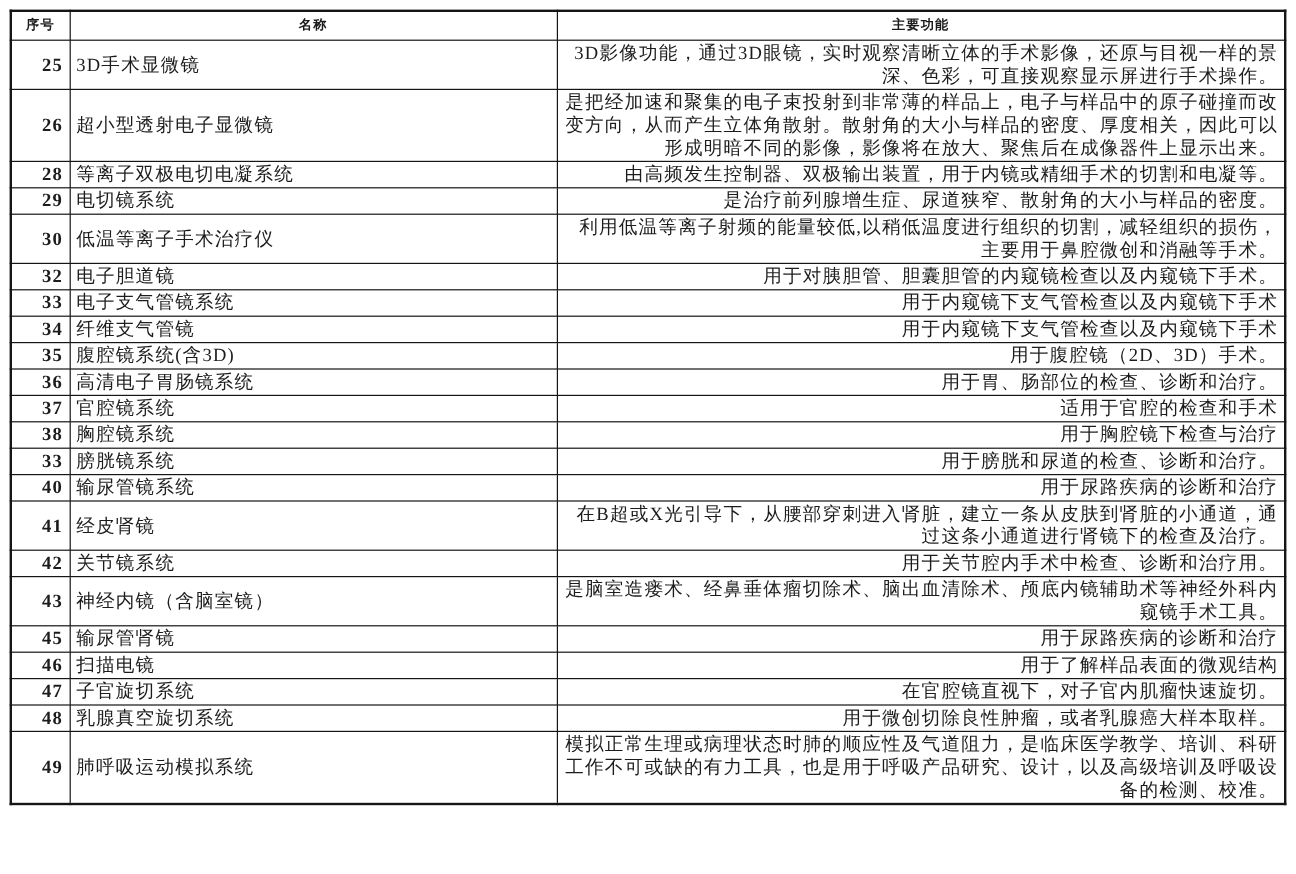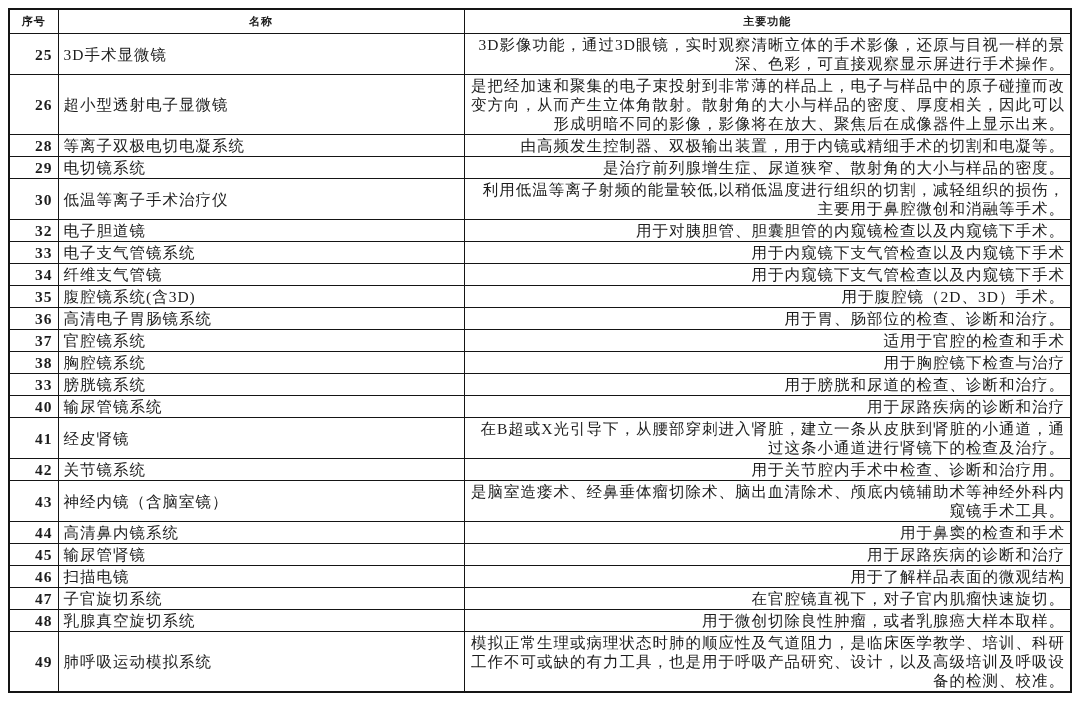--- a/index.html
+++ b/index.html
@@ -164,25 +164,20 @@
     <td class="cell-name">关节镜系统</td>
     <td class="cell-func">用于关节腔内手术中检查、诊断和治疗用。</td>
   </tr>
 
   <tr>
     <td class="cell-no">43</td>
     <td class="cell-name">神经内镜（含脑室镜）</td>
     <td class="cell-func">是脑室造瘘术、经鼻垂体瘤切除术、脑出血清除术、颅底内镜辅助术等神经外科内窥镜手术工具。</td>
   </tr>
 
-  <tr>
-    <td class="cell-no">44</td>
-    <td class="cell-name">高清鼻内镜系统</td>
-    <td class="cell-func">用于鼻窦的检查和手术</td>
-  </tr>
 
   <tr>
     <td class="cell-no">45</td>
     <td class="cell-name">输尿管肾镜</td>
     <td class="cell-func">用于尿路疾病的诊断和治疗</td>
   </tr>
 
   <tr>
     <td class="cell-no">46</td>
     <td class="cell-name">扫描电镜</td>

